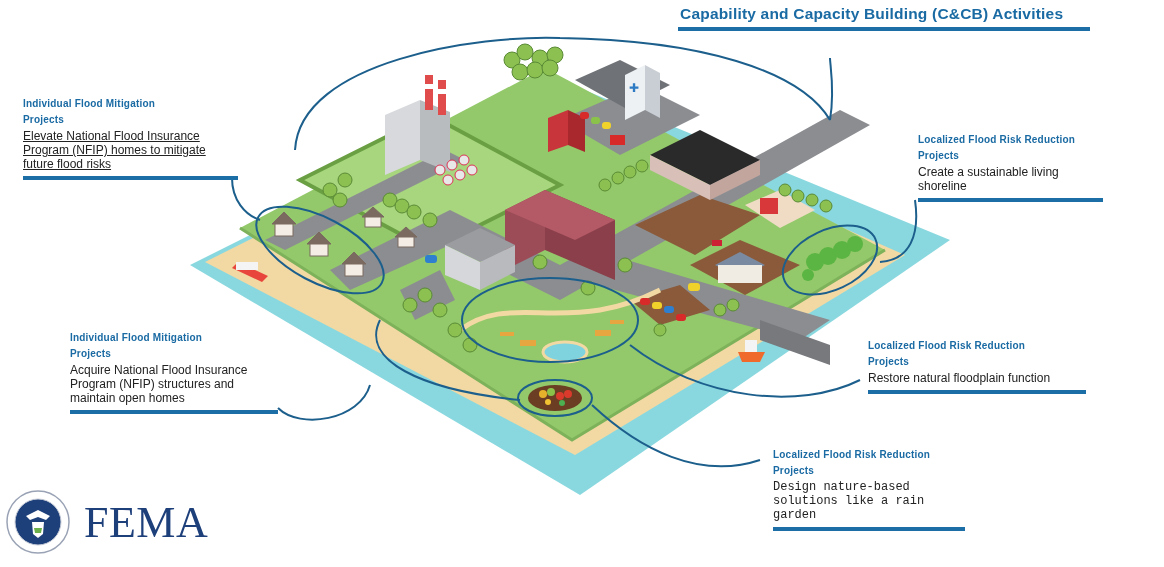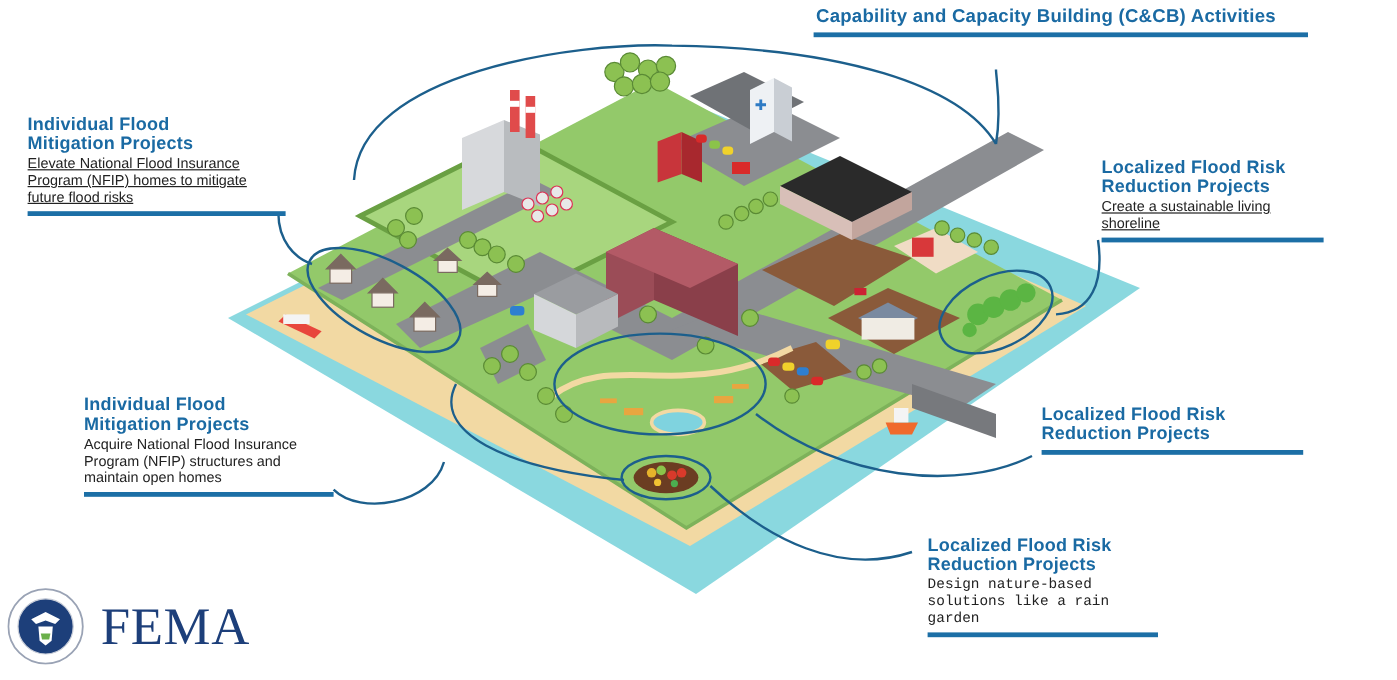--- a/index.html
+++ b/index.html
@@ -1,18 +1,18 @@
 <!DOCTYPE html>
 <html><head>
 <meta charset="utf-8">
 <style>
   html, body { margin: 0; padding: 0; background: #ffffff; }
   body { width: 1164px; height: 567px; position: relative; overflow: hidden; font-family: "Liberation Sans", sans-serif; }
   .callout { position: absolute; }
-  .callout .title { color: #1a6aa3; font-weight: bold; font-size: 15px; line-height: 16px; letter-spacing: 0.2px; }
+  .callout .title { color: #1a6aa3; font-weight: bold; font-size: 10px; line-height: 16px; letter-spacing: 0.2px; }
   .callout .desc { color: #222222; font-size: 12px; line-height: 14px; margin-top: 1px; }
   .callout .rule { height: 4px; background: #1c6fa6; margin-top: 5px; }
   #scene { position: absolute; left: 0; top: 0; }
   .logo { position: absolute; left: 6px; top: 490px; display: flex; align-items: center; }
   .seal { width: 64px; height: 64px; }
   .fema-word { font-family: "Liberation Serif", serif; font-size: 44px; color: #1d3f7a; margin-left: 14px; letter-spacing: 0.5px; }
 </style>
 </head>
 <body>
 
@@ -219,32 +219,33 @@
 </div>
 
 <div class="callout" style="left:23px; top:96px; width:215px;">
   <div class="title" style="width:150px;">Individual Flood Mitigation Projects</div>
   <div class="desc" style="width:210px;text-decoration:underline;">Elevate National Flood Insurance Program (NFIP) homes to mitigate future flood risks</div>
   <div class="rule"></div>
 </div>
 
 <div class="callout" style="left:918px; top:132px; width:185px;">
   <div class="title" style="width:180px;">Localized Flood Risk Reduction Projects</div>
-  <div class="desc" style="width:160px;text-decoration:underline;">Create a sustainable living shoreline</div>
+  <div class="desc" style="width:160px;">Create a sustainable living shoreline</div>
   <div class="rule"></div>
 </div>
 
 <div class="callout" style="left:70px; top:330px; width:208px;">
   <div class="title" style="width:160px;">Individual Flood Mitigation Projects</div>
   <div class="desc" style="width:205px;">Acquire National Flood Insurance Program (NFIP) structures and maintain open homes</div>
   <div class="rule"></div>
 </div>
 
 <div class="callout" style="left:868px; top:338px; width:218px;">
   <div class="title" style="width:180px;">Localized Flood Risk Reduction Projects</div>
+  <div class="desc">Restore natural floodplain function</div>
   <div class="rule"></div>
 </div>
 
 <div class="callout" style="left:773px; top:447px; width:192px;">
   <div class="title" style="width:180px;">Localized Flood Risk Reduction Projects</div>
   <div class="desc" style="width:185px;font-family:Liberation Mono, monospace;">Design nature-based solutions like a rain garden</div>
   <div class="rule"></div>
 </div>
 
 <div class="logo">

